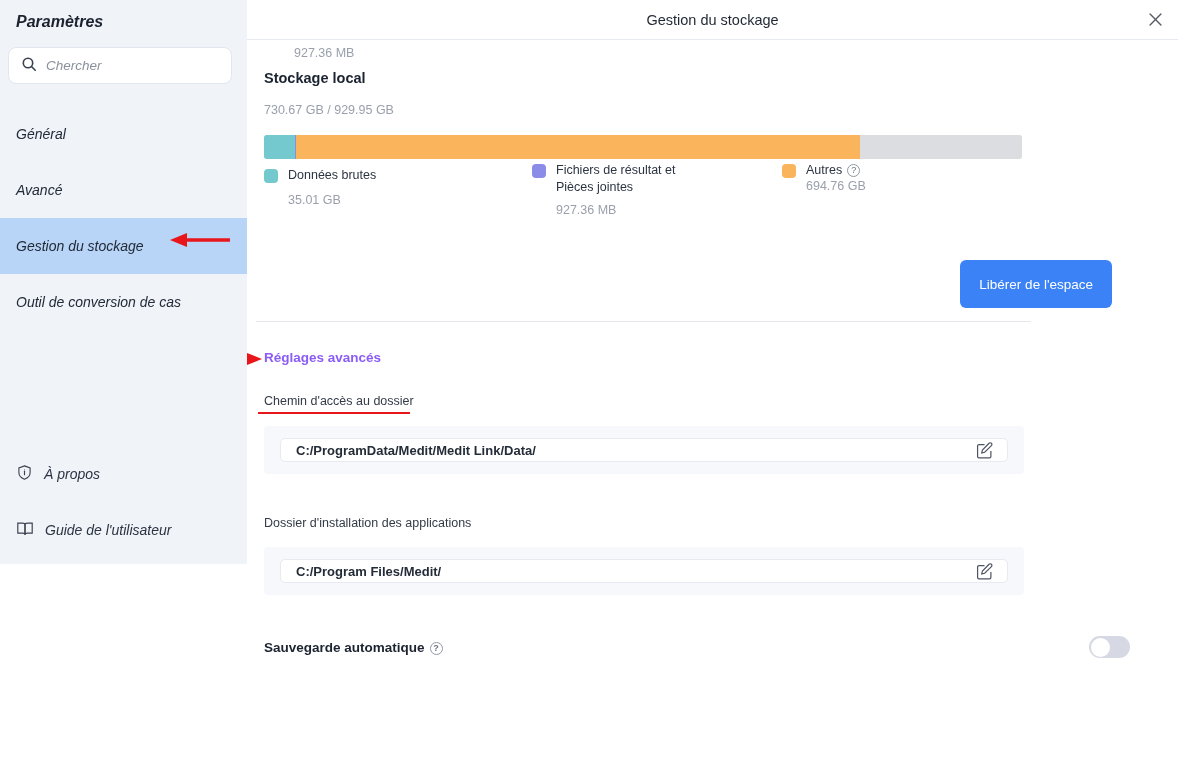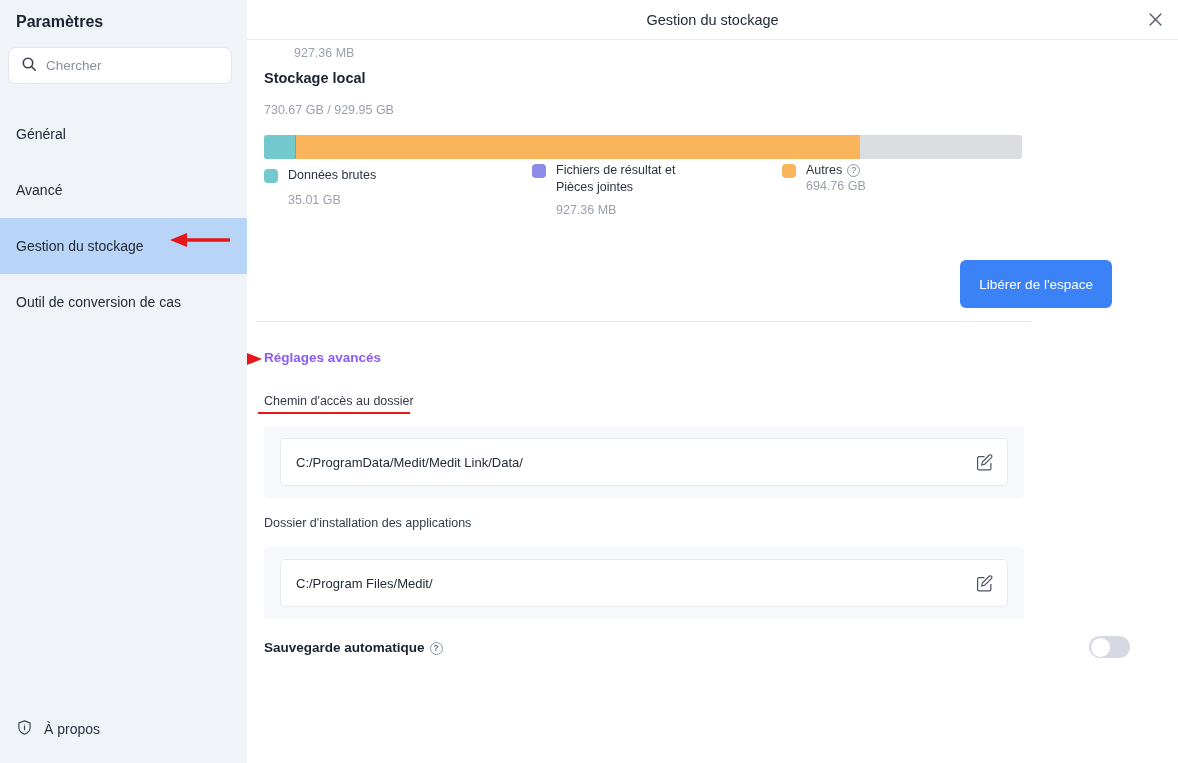--- a/index.html
+++ b/index.html
@@ -7,24 +7,25 @@
     width: 1178px; height: 763px;
     overflow: hidden;
     background: #ffffff;
     font-family: "Liberation Sans", sans-serif;
     -webkit-font-smoothing: antialiased;
   }
   .app { position: relative; width: 1178px; height: 763px; display: flex; }
 
   
   .sidebar {
-    width: 247px; height: 763px;
+    width: 247px; height: 564px;
     background: #f0f3f8;
     flex: 0 0 247px;
     position: relative;
+    font-style: italic;
   }
   .sidebar-title {
     font-size: 16px; font-weight: bold; color: #1b2330;
     padding: 6px 0 0 16px; line-height: 32px;
   }
   .search-wrap { padding: 9px 16px 0 8px; }
   .search-box {
     height: 37px; background: #ffffff;
     border: 1px solid #e2e6ee; border-radius: 8px;
     display: flex; align-items: center; gap: 9px;
@@ -103,22 +104,22 @@
     content: ""; position: absolute; left: -6px; bottom: -6px;
     width: 152px; height: 2.5px; background: #e8161a;
   }
 
   .field-wrap {
     position: absolute; left: 17px; width: 760px;
     background: #f6f8fb; border-radius: 4px; padding: 12px 16px;
   }
   .field-inner {
     background: #ffffff; border: 1px solid #e7eaf0; border-radius: 5px;
-    height: 48px; display: flex; align-items: center;
-    padding: 0 13px 0 15px; justify-content: space-between;
+    height: 24px; display: flex; align-items: center;
+    padding: 0 13px 0 15px; justify-content: space-between; font-weight: bold;
   }
   .field-val { font-size: 13px; color: #242c38; }
   .edit-ic { cursor: pointer; display: flex; color: #4b5costs; }
 
   .autosave-label {
     position: absolute; left: 17px; top: 600px;
     font-size: 13.5px; font-weight: bold; color: #1b2330;
   }
   .toggle {
     position: absolute; right: 48px; top: 596px;
@@ -165,20 +166,29 @@
       <div class="sb-item">
         <span>
           <svg width="17" height="17" viewBox="0 0 20 20" fill="none" stroke="#3a4250" stroke-width="1.3">
             <path d="M10 2.2 L16.6 4.6 V10 c0 4.2-3 6.6-6.6 7.9 C6.4 16.6 3.4 14.2 3.4 10 V4.6 Z"></path>
             <line x1="10" y1="8.4" x2="10" y2="12.6" stroke-linecap="round"></line>
             <circle cx="10" cy="6.4" r="0.55" fill="#3a4250" stroke="none"></circle>
           </svg>
         </span>
         <span>À propos</span>
       </div>
+      <div class="sb-item">
+        <span>
+          <svg width="18" height="17" viewBox="0 0 20 18" fill="none" stroke="#3a4250" stroke-width="1.3">
+            <path d="M2 3 h5.2 c1.6 0 2.8 .9 2.8 1.9 V16 c0-1-1.2-1.9-2.8-1.9H2 Z"></path>
+            <path d="M18 3 h-5.2 c-1.6 0-2.8 .9-2.8 1.9 V16 c0-1 1.2-1.9 2.8-1.9H18 Z"></path>
+          </svg>
+        </span>
+        <span>Guide de l'utilisateur</span>
+      </div>
     </div>
   </aside>
 
   <section class="main">
 
     <div class="topbar">
       <div class="topbar-title">Gestion du stockage</div>
       <div class="close-btn">
         <svg width="15" height="15" viewBox="0 0 16 16" stroke="#555c66" stroke-width="1.5" stroke-linecap="round">
           <line x1="2.2" y1="2.2" x2="13.8" y2="13.8"></line>

